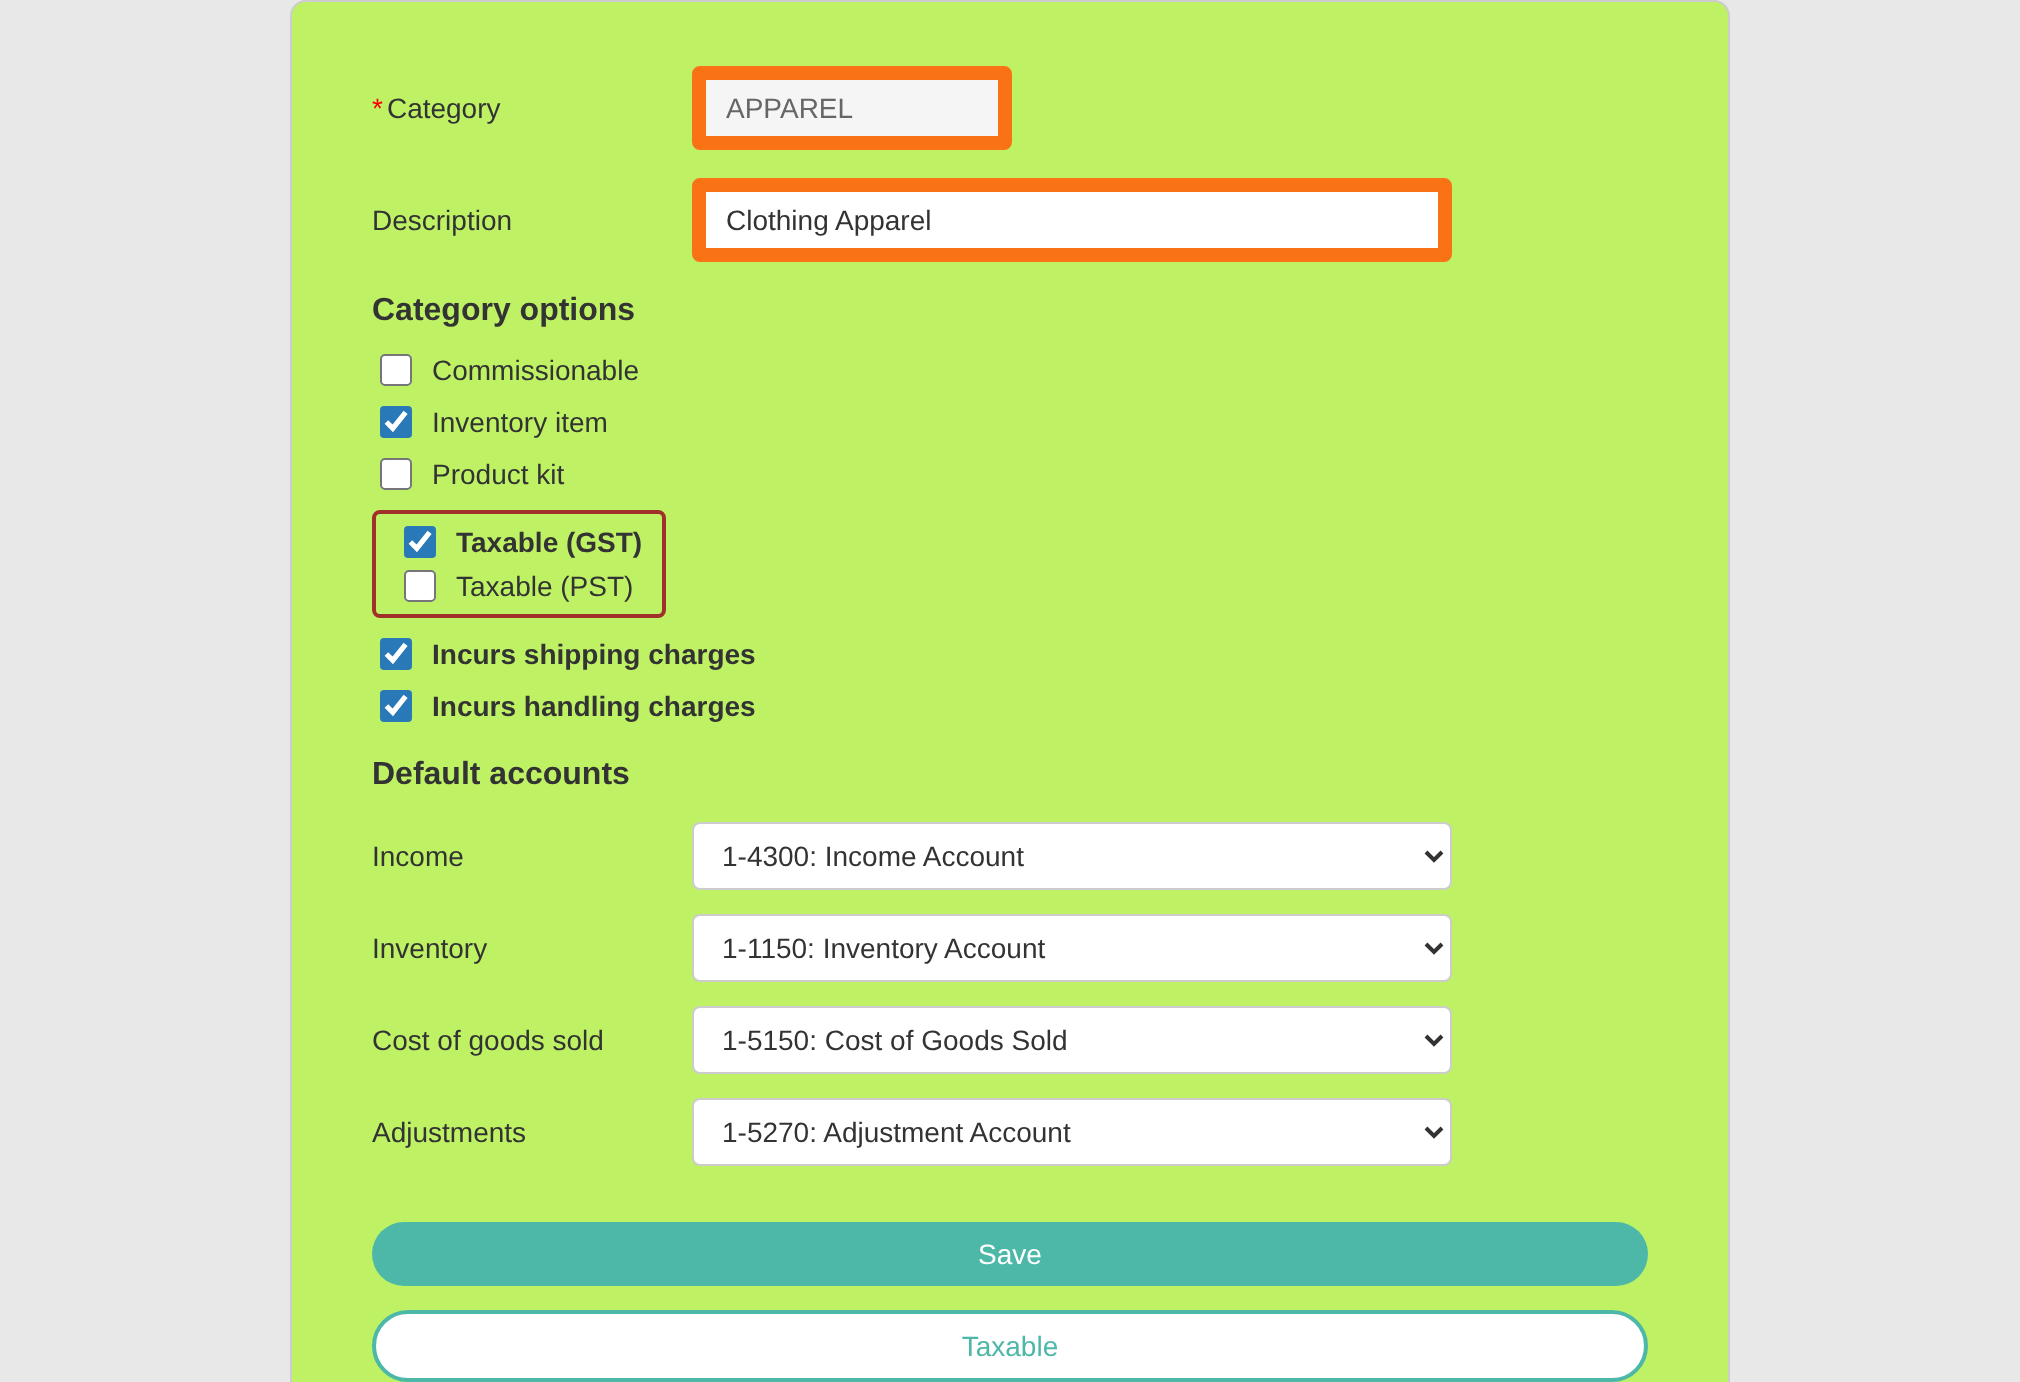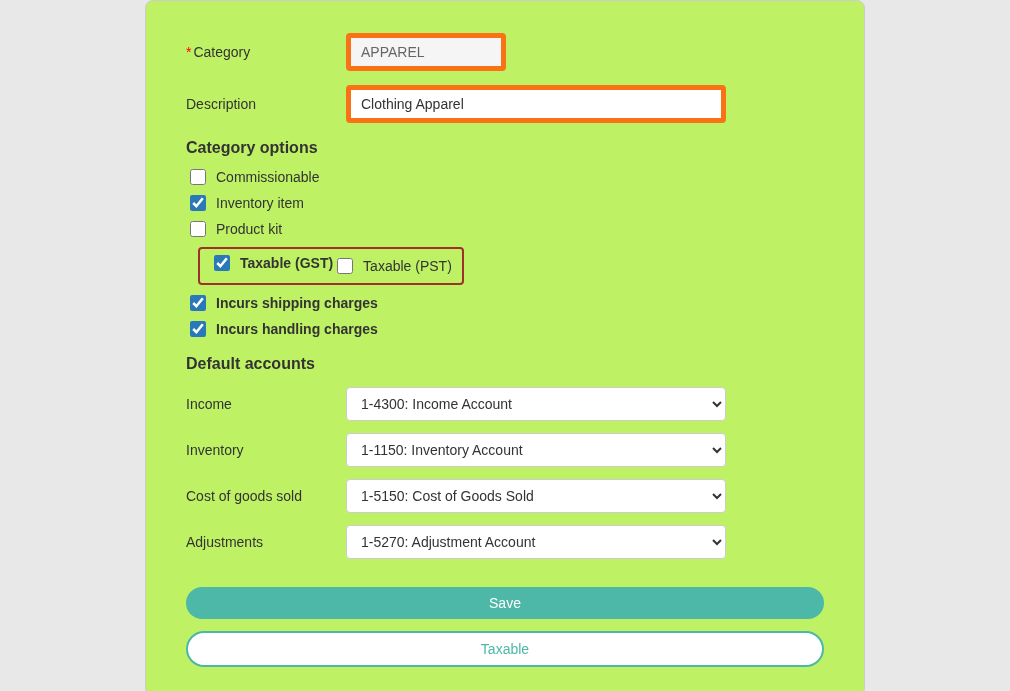--- a/index.html
+++ b/index.html
@@ -31,21 +31,21 @@
     .form-row label {
       width: 160px;
       font-weight: normal;
       flex-shrink: 0;
     }
     .required-star {
       color: red;
       margin-right: 2px;
     }
     .form-row input[type="text"] {
-      border: 5px solid #f97316;
+      border: 7px solid #f97316;
       border-radius: 4px;
       padding: 6px 10px;
       font-size: 14px;
       color: #333;
       background: #fff;
     }
     .category-input {
       width: 160px;
       background: #f5f5f5 !important;
       color: #666 !important;
@@ -77,23 +77,23 @@
       cursor: pointer;
     }
     .checkbox-row.bold-label label {
       font-weight: bold;
     }
     .taxable-group {
       border: 2px solid #a0302a;
       border-radius: 4px;
       padding: 6px 10px;
       display: inline-flex;
-      flex-direction: row;
+      flex-direction: column;
       margin-bottom: 10px;
-      margin-left: 12px;
+      margin-left: 0;
     }
     .taxable-group .checkbox-row {
       margin-bottom: 6px;
     }
     .taxable-group .checkbox-row:last-child {
       margin-bottom: 0;
     }
     .default-accounts-title {
       font-weight: bold;
       font-size: 16px;

